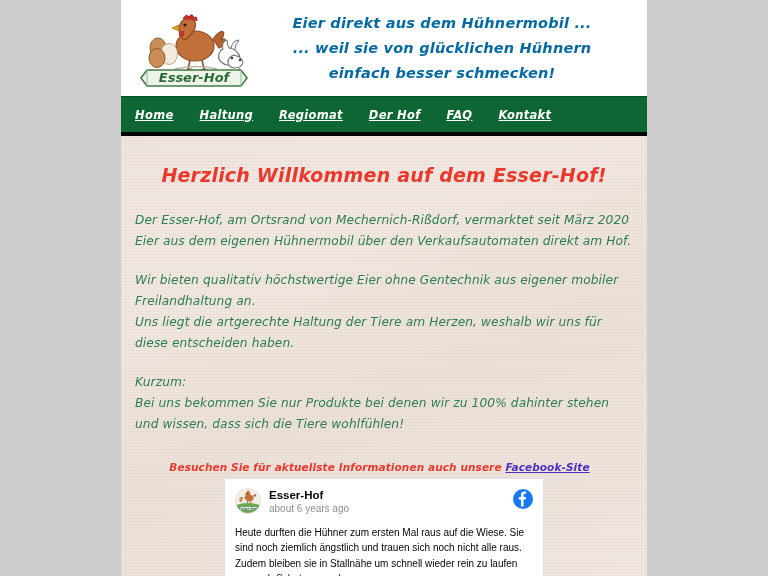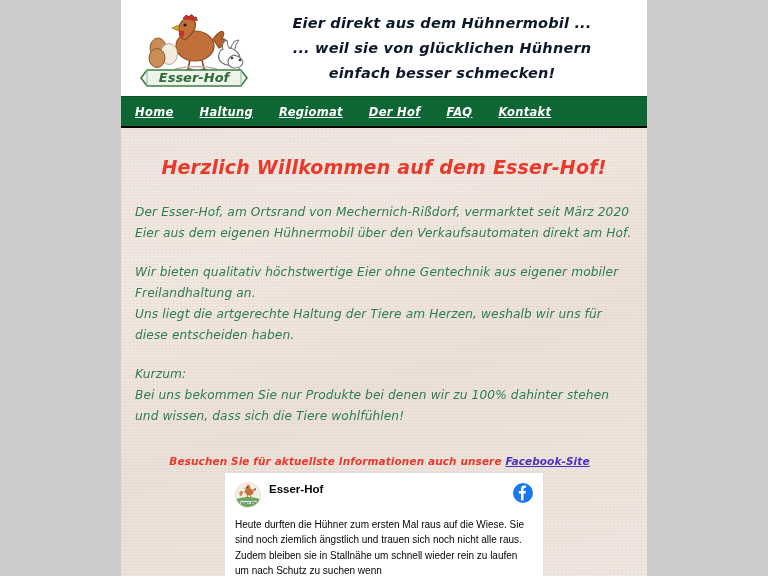--- a/index.html
+++ b/index.html
@@ -38,36 +38,36 @@
     display: flex;
     align-items: center;
     justify-content: center;
     flex: 0 0 auto;
   }
   .logo-svg { display:block; }
   .slogan {
     flex: 1 1 auto;
     text-align: center;
     padding-right: 22px;
-    color: #0f172a;
+    color: #0369a1;
     font-family: "DejaVu Sans", sans-serif;
     font-style: italic;
     font-size: 14.5px;
     font-weight: 600;
     line-height: 25px;
     letter-spacing: .2px;
   }
   .slogan div { white-space: nowrap; }
 
   
   .nav {
-    height: 32px;
+    height: 40px;
     background: #0d6634;
     border-top: 1px solid #0a4f28;
-    border-bottom: 2px solid #000000;
+    border-bottom: 4px solid #000000;
     display: flex;
     align-items: center;
     padding-left: 14px;
     box-sizing: border-box;
   }
   .nav a {
     color: #ffffff;
     text-decoration: underline;
     font-family: "DejaVu Sans", sans-serif;
     font-size: 11.5px;
@@ -282,20 +282,21 @@
               <ellipse cx="5.4" cy="10.4" rx="2.1" ry="2.6" fill="#c98d55"></ellipse>
               <ellipse cx="8.2" cy="12.2" rx="2.2" ry="2.7" fill="#f3ebdd"></ellipse>
               <path d="M0 16 q12 -4 24 0 L24 24 L0 24 Z" fill="#6ba84f"></path>
               <path d="M3 17.6 L21 17.6 L22 19.6 L21 21.6 L3 21.6 L2 19.6 Z" fill="#eef4ea" stroke="#3f7c46" stroke-width=".6"></path>
               <text x="12" y="21" font-family="'DejaVu Sans', sans-serif" font-size="3.6" font-style="italic" font-weight="700" fill="#2c6b36" text-anchor="middle">Esser-Hof</text>
             </svg>
           </div>
 
           <div class="fb-meta">
             <div class="fb-name">Esser-Hof</div>
+            <div class="fb-time">about 6 years ago</div>
           </div>
 
           <div class="fb-logo">
             <svg width="20" height="20" viewBox="0 0 24 24">
               <circle cx="12" cy="12" r="12" fill="#1877f2"></circle>
               <path d="M15.1 12.6 l.45 -3.1 h-2.9 V7.5 c0 -.85 .42 -1.68 1.77 -1.68 h1.3 V3.18 S14.55 3 13.43 3 C11.1 3 9.58 4.4 9.58 6.95 V9.5 H6.95 v3.1 h2.63 V21 h3.07 v-8.4 z" fill="#ffffff"></path>
             </svg>
           </div>
         </div>
 

